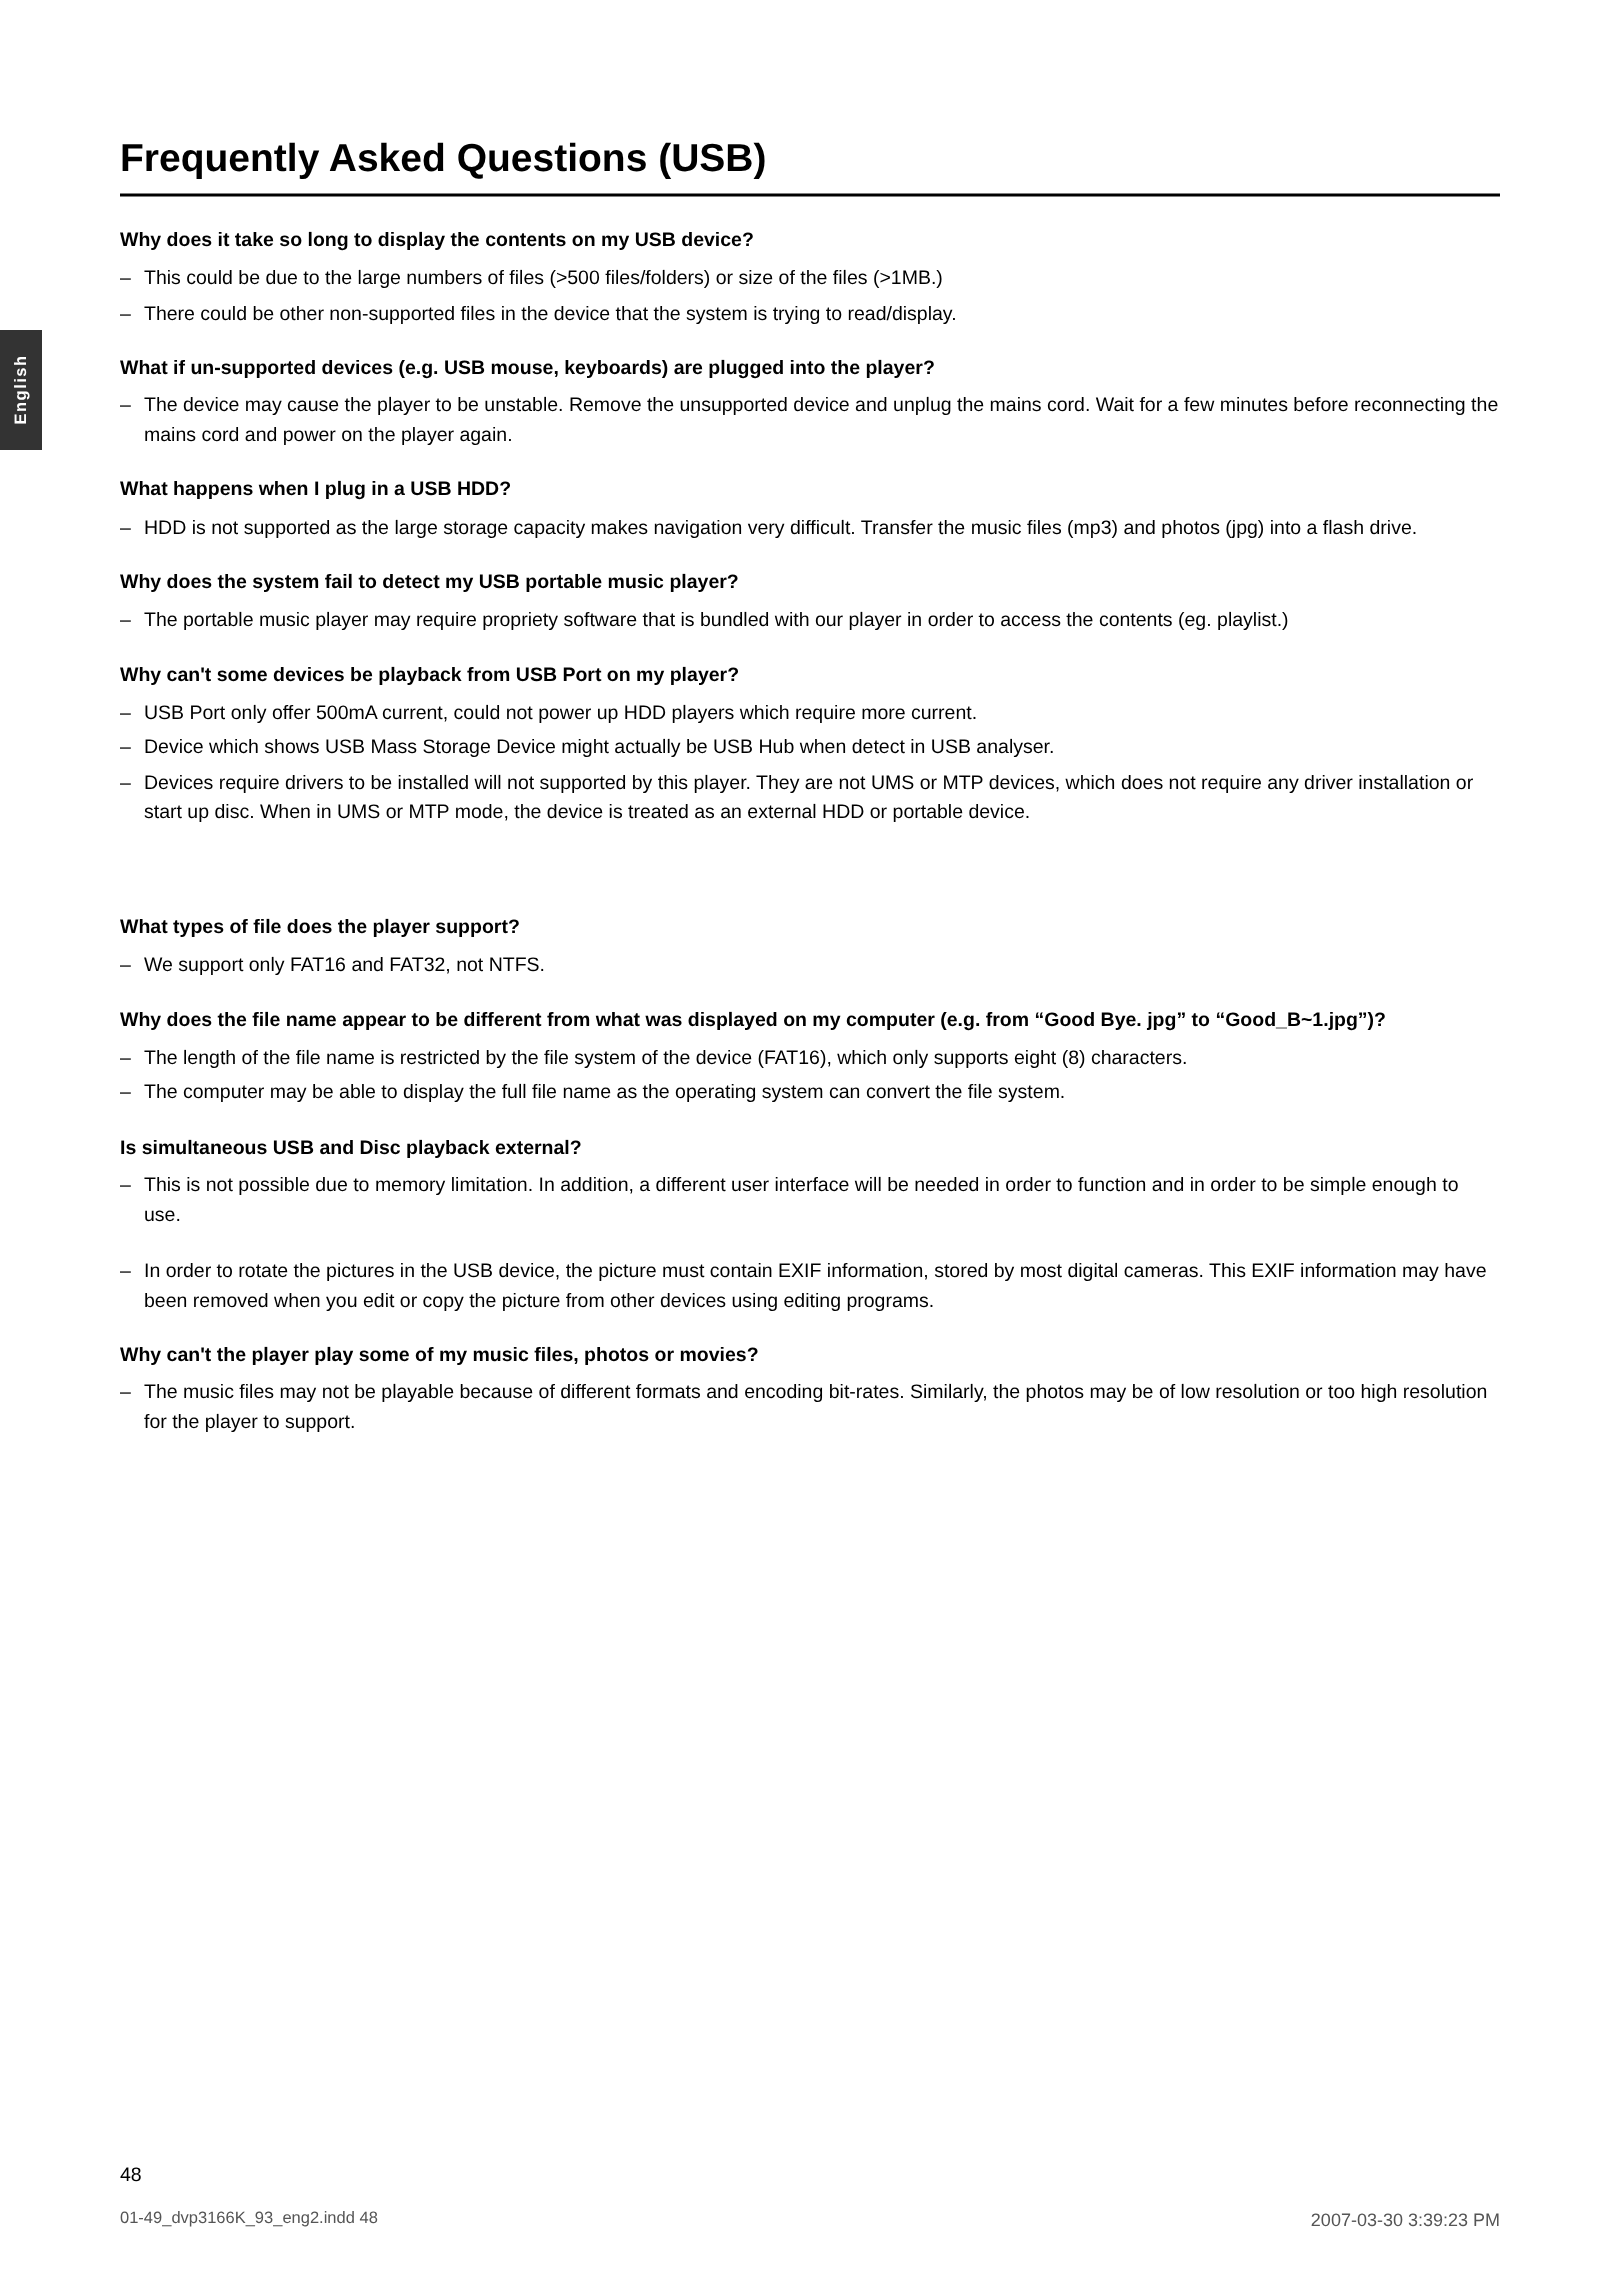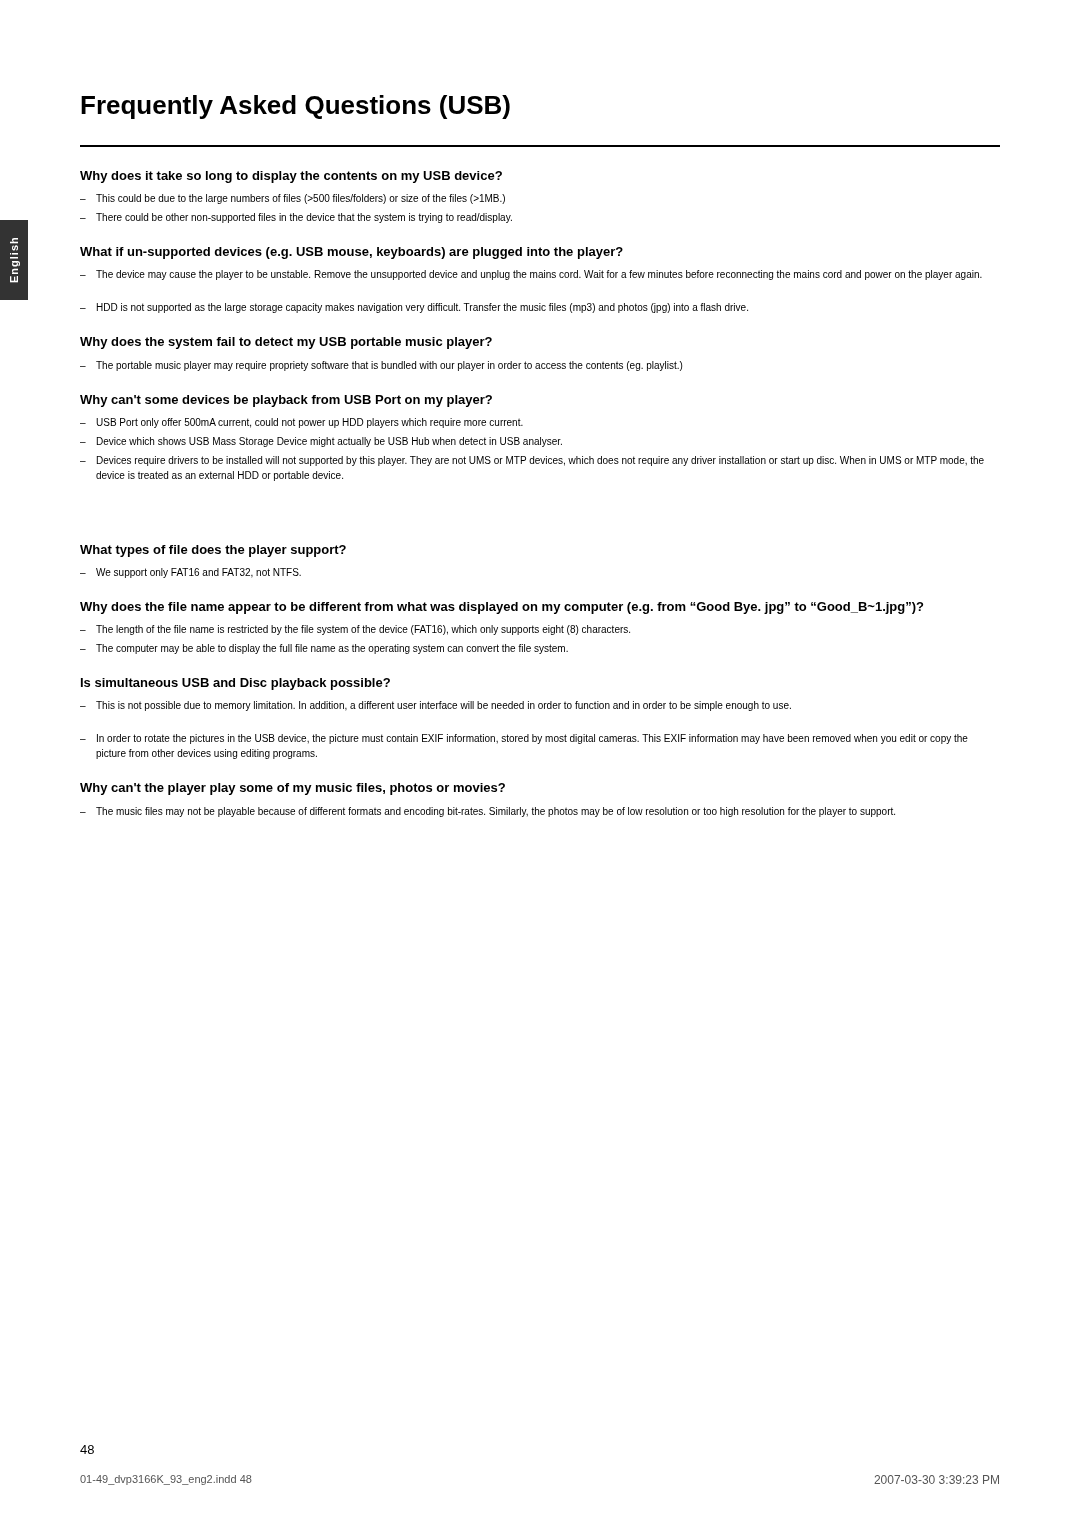--- a/index.html
+++ b/index.html
@@ -50,21 +50,21 @@
     
     .main-content {
       padding-top: 30px;
     }
 
     
     .page-title {
       font-size: 26px;
       font-weight: bold;
       margin-bottom: 20px;
-      padding-bottom: 24px;
+      padding-bottom: 8px;
       border-bottom: 2px solid #000;
       font-family: Arial, Helvetica, sans-serif;
     }
 
     
     .two-col {
       display: flex;
       gap: 40px;
       flex-direction: column;
     }
@@ -83,21 +83,21 @@
     }
 
     .faq-question {
       font-size: 13px;
       font-weight: bold;
       margin-bottom: 6px;
       line-height: 1.4;
     }
 
     .faq-answer {
-      font-size: 10px;
+      font-size: 13px;
       line-height: 1.5;
     }
 
     .faq-answer ul {
       list-style: none;
       padding: 0;
     }
 
     .faq-answer li {
       padding-left: 16px;
@@ -168,20 +168,21 @@
           </div>
           <div class="faq-section">
             <p class="faq-question">What if un-supported devices (e.g. USB mouse, keyboards) are plugged into the player?</p>
             <div class="faq-answer">
               <ul>
                 <li>The device may cause the player to be unstable.  Remove the unsupported device and unplug the mains cord.  Wait for a few minutes before reconnecting the mains cord and power on the player again.</li>
               </ul>
             </div>
           </div>
           <div class="faq-section">
+            <p class="faq-question">What happens when I plug in a USB HDD?</p>
             <div class="faq-answer">
               <ul>
                 <li>HDD is not supported as the large storage capacity makes navigation very difficult.  Transfer the music files (mp3) and photos (jpg) into a flash drive.</li>
               </ul>
             </div>
           </div>
           <div class="faq-section">
             <p class="faq-question">Why does the system fail to detect my USB portable music player?</p>
             <div class="faq-answer">
               <ul>
@@ -213,21 +214,21 @@
           <div class="faq-section">
             <p class="faq-question">Why does the file name appear to be different from what was displayed on my computer (e.g. from “Good Bye. jpg” to “Good_B~1.jpg”)?</p>
             <div class="faq-answer">
               <ul>
                 <li>The length of the file name is restricted by the file system of the device (FAT16), which only supports eight (8) characters.</li>
                 <li>The computer may be able to display the full file name as the operating system can convert the file system.</li>
               </ul>
             </div>
           </div>
           <div class="faq-section">
-            <p class="faq-question">Is simultaneous USB and Disc playback possible?</p>
+            <p class="faq-question">Is simultaneous USB and Disc playback external?</p>
             <div class="faq-answer">
               <ul>
                 <li>This is not possible due to memory limitation.  In addition, a different user interface will be needed in order to function and in order to be simple enough to use.</li>
               </ul>
             </div>
           </div>
           <div class="faq-section">
             <div class="faq-answer">
               <ul>
                 <li>In order to rotate the pictures in the USB device, the picture must contain EXIF information, stored by most digital cameras.  This EXIF information may have been removed when you edit or copy the picture from other devices using editing programs.</li>

